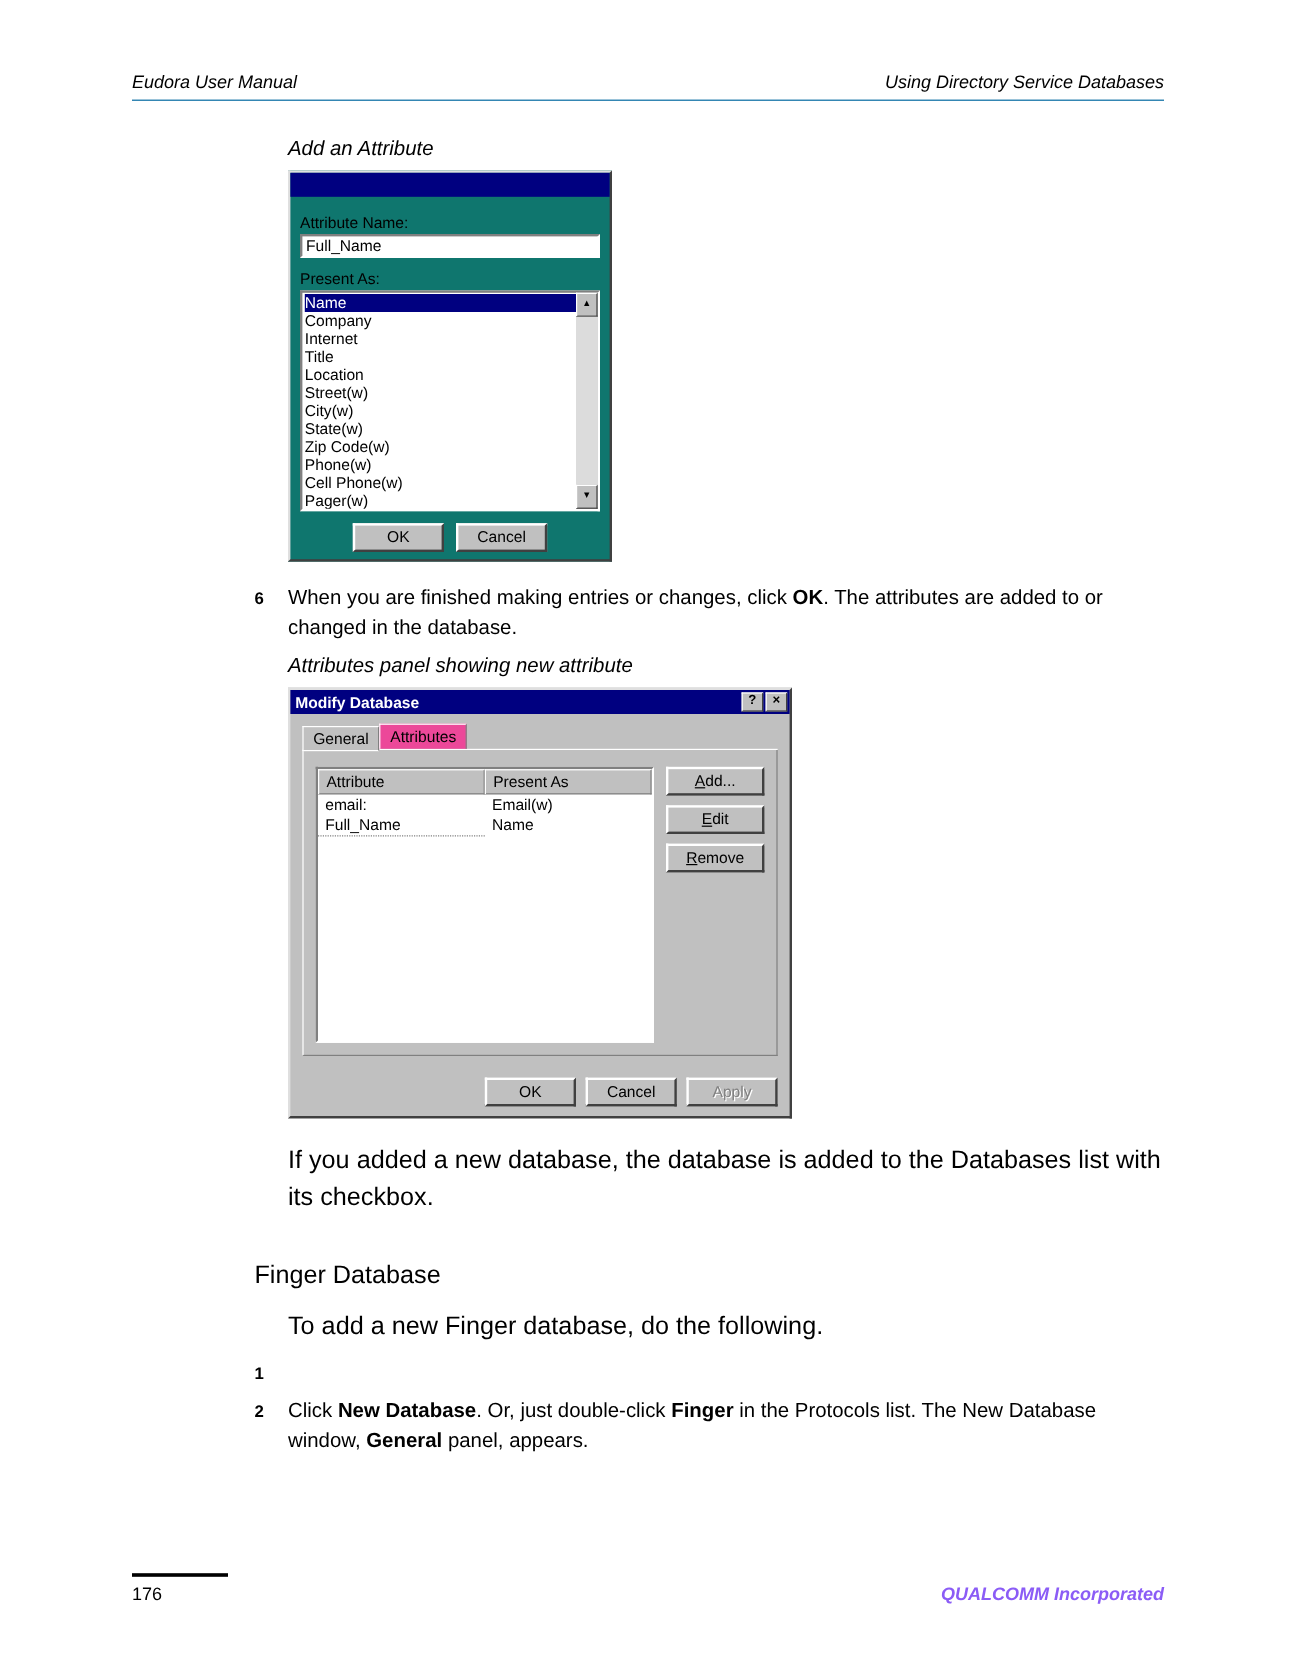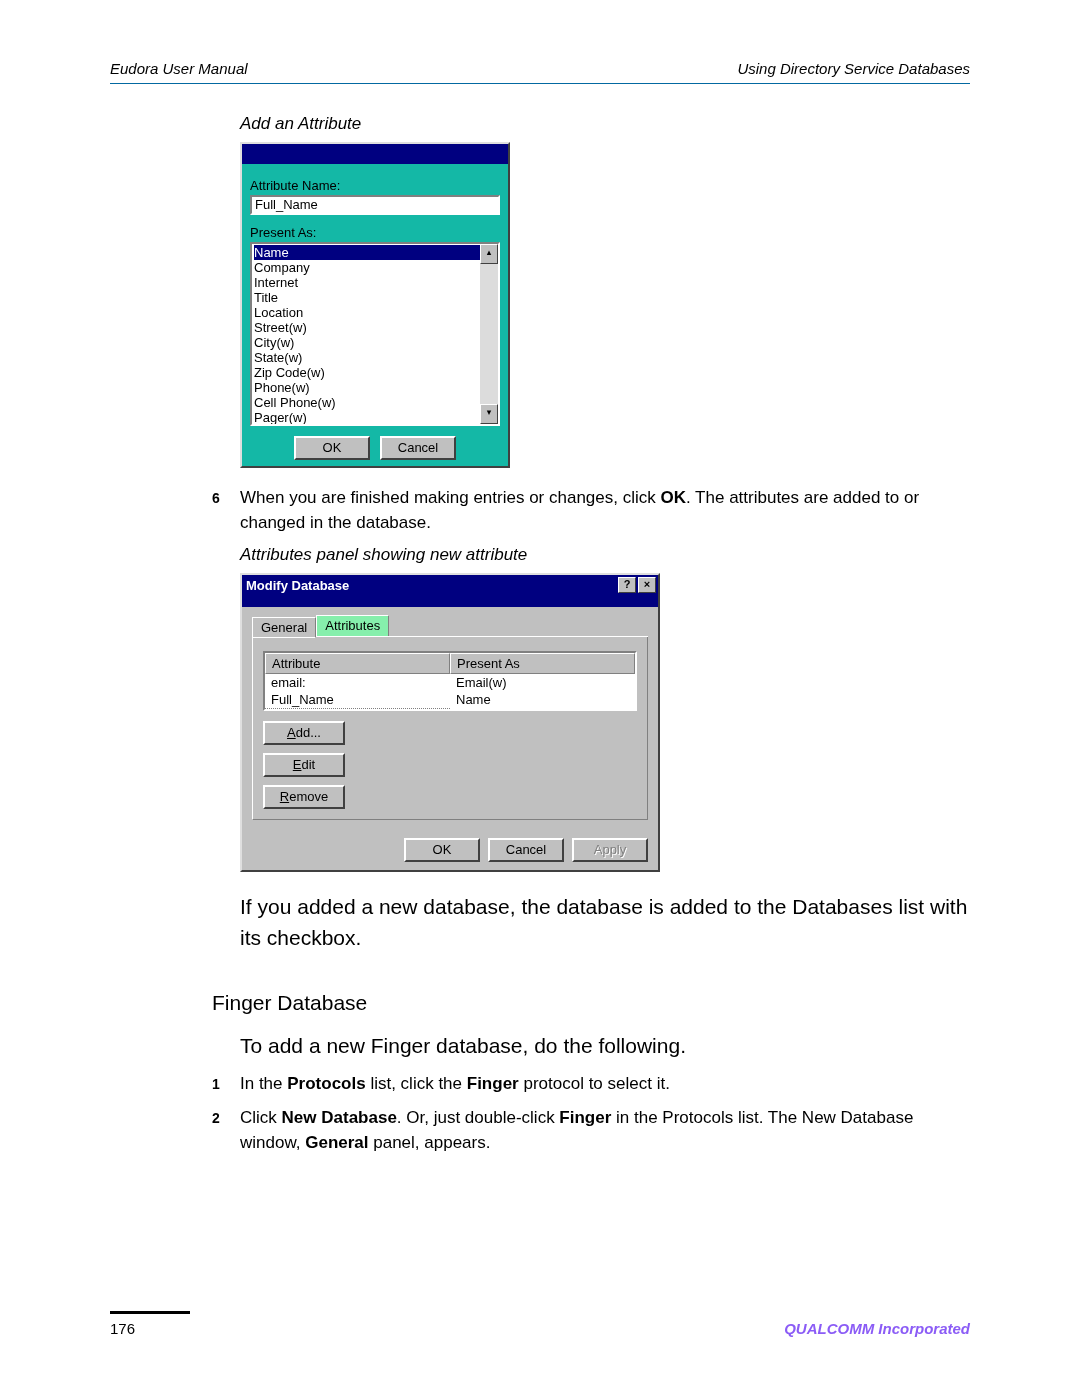--- a/index.html
+++ b/index.html
@@ -30,21 +30,21 @@
     margin-right: 0;
   }
   .caption {
     font-style: italic;
     font-size: 17px;
     margin: 10px 0 8px 0;
   }
   
   .dlg1 {
     width: 266px;
-    background: #14b8a6;
+    background: #0f766e;
     border-top: 2px solid #dfdfdf;
     border-left: 2px solid #dfdfdf;
     border-right: 2px solid #404040;
     border-bottom: 2px solid #404040;
     font-family: "MS Sans Serif", Tahoma, sans-serif;
     font-size: 13px;
     color: #000;
     margin-bottom: 18px;
   }
   .dlg1 .titlebar {
@@ -161,21 +161,21 @@
     font-size: 13px;
     margin-bottom: 20px;
   }
   .dlg2 .titlebar {
     background: #000080;
     color: #fff;
     height: 20px;
     display: flex;
     align-items: center;
     justify-content: space-between;
-    padding: 0 2px 12px 4px;
+    padding: 0 2px 0 4px;
     font-weight: bold;
     font-size: 13px;
   }
   .tbicons { display: flex; gap: 2px; }
   .tbicon {
     width: 16px; height: 14px;
     background: #c0c0c0;
     border-top: 1px solid #fff;
     border-left: 1px solid #fff;
     border-right: 1px solid #404040;
@@ -193,30 +193,29 @@
   .tab {
     background: #c0c0c0;
     border-top: 1px solid #fff;
     border-left: 1px solid #fff;
     border-right: 1px solid #808080;
     padding: 2px 8px;
     font-size: 13px;
     position: relative;
   }
   .tab.inactive { top: 2px; border-bottom: 1px solid #fff; }
-  .tab.active { background: #86efac; }
+  .tab.active { background: #ec4899; }
   .tabpanel {
     border-top: 0;
     border-left: 1px solid #fff;
     border-right: 1px solid #808080;
     border-bottom: 1px solid #808080;
     padding: 14px 10px 10px 10px;
     display: flex;
     gap: 10px;
-    flex-direction: column;
   }
   .collist {
     flex: 1;
     background: #fff;
     border-top: 2px solid #808080;
     border-left: 2px solid #808080;
     border-right: 2px solid #fff;
     border-bottom: 2px solid #fff;
     height: 230px;
     box-sizing: border-box;
@@ -376,23 +375,20 @@
     </div>
 
     <div class="para">If you added a new database, the database is added to the Databases list with its checkbox.</div>
 
     <h3 class="section">Finger Database</h3>
 
     <div class="para">To add a new Finger database, do the following.</div>
 
     <div class="step">
       <div class="num">1</div>
-      <div>
-        <span>In the </span><b>Protocols</b><span> list, click the </span><b>Finger</b><span> protocol to select it.</span>
-      </div>
     </div>
 
     <div class="step">
       <div class="num">2</div>
       <div>
         <span>Click </span><b>New Database</b><span>. Or, just double-click </span><b>Finger</b><span> in the Protocols list. The New Database window, </span><b>General</b><span> panel, appears.</span>
       </div>
     </div>
 
   </div>

